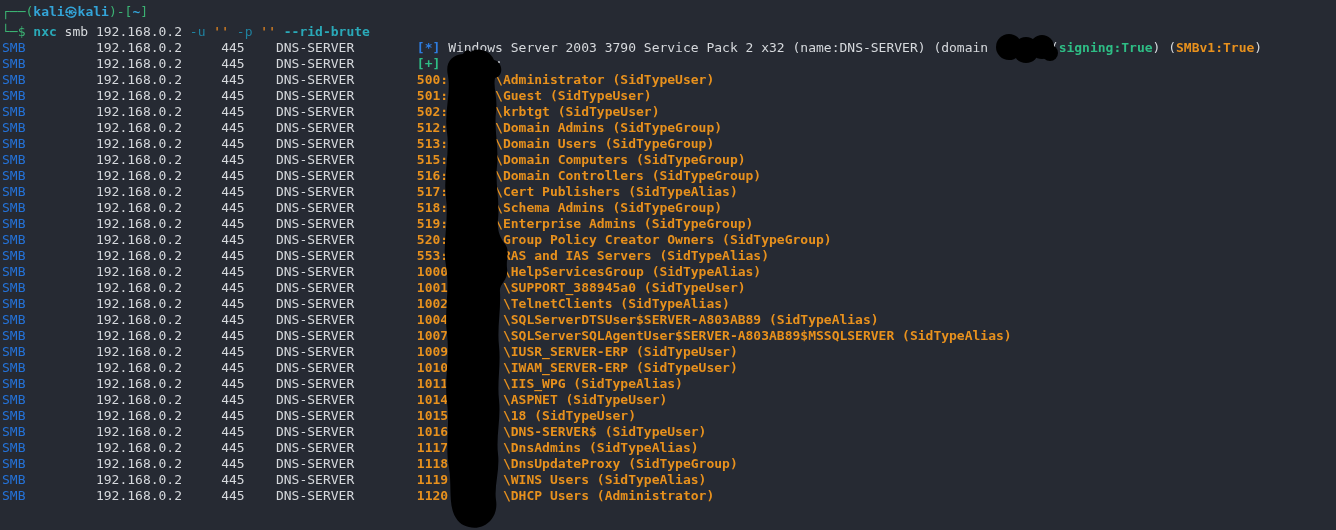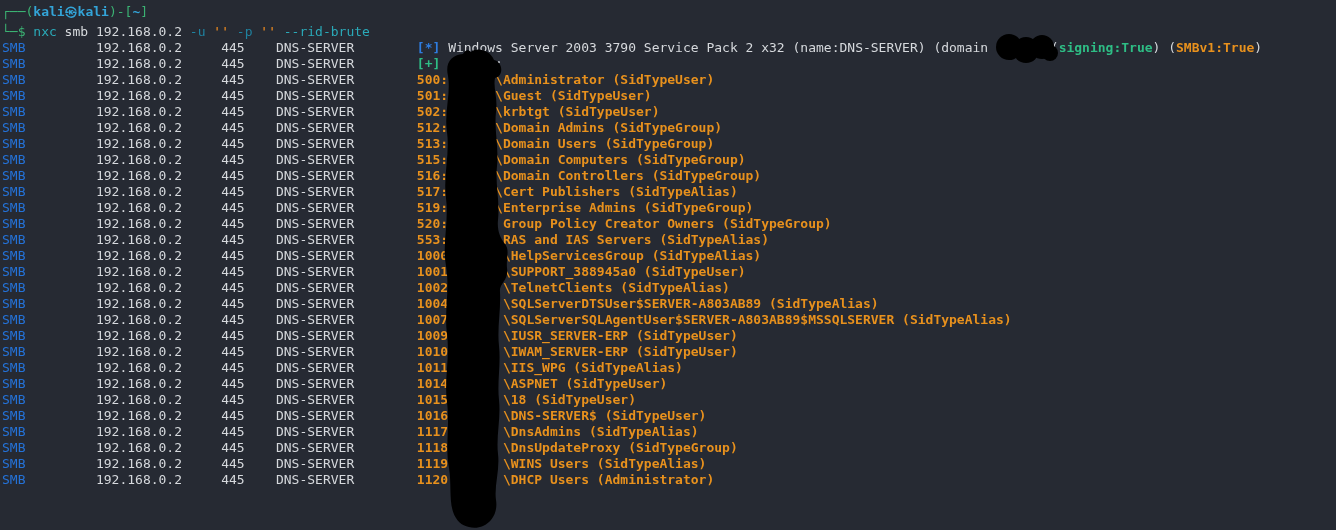--- a/index.html
+++ b/index.html
@@ -21,21 +21,21 @@
   .line{height:16px;white-space:pre;font-variant-ligatures:none;}
   .line.prompt-1{margin-bottom:4px;}
   .c-plain{color:var(--fg);margin-top:48px;}
   .c-proto{color:var(--proto);font-weight:normal;}
   .c-info{color:var(--info);font-weight:bold;}
   .c-success{color:var(--green);font-weight:bold;}
   .c-green-b{color:var(--green);font-weight:bold;text-align:center;}
   .c-orange-b{color:var(--orange);font-weight:bold;}
   .c-frame{color:var(--frame);}
   .c-user{color:var(--user);font-weight:bold;font-family:"DejaVu Sans Mono","DejaVu Sans",monospace;}
-  .c-cmd{color:var(--cmd);}
+  .c-cmd{color:var(--cmd);font-weight:bold;}
   .c-opt{color:var(--opt);}
   .c-str{color:var(--str);font-weight:bold;}
   .overlay{position:absolute;left:0;top:0;width:1336px;height:530px;pointer-events:none;}
 </style>
 </head>
 <body>
 
 <div class="terminal">
   <div class="line prompt-1" id="prompt1"><span class="c-frame">┌──(</span><span class="c-user">kali㉿kali</span><span class="c-frame">)-[</span><span class="c-user">~</span><span class="c-frame">]</span></div>
   <div class="line" id="prompt2"><span class="c-frame">└─$</span><span class="c-plain"> </span><span class="c-cmd">nxc</span><span class="c-plain"> smb 192.168.0.2 </span><span class="c-opt">-u</span><span class="c-plain"> </span><span class="c-str">''</span><span class="c-plain"> </span><span class="c-opt">-p</span><span class="c-plain"> </span><span class="c-str">''</span><span class="c-plain"> </span><span class="c-cmd">--rid-brute</span></div>
@@ -43,20 +43,21 @@
       <div class="line"><span class="c-proto">SMB         </span><span class="c-plain">192.168.0.2     445    DNS-SERVER        </span><span class="c-info">[*]</span><span class="c-plain"> Windows Server 2003 3790 Service Pack 2 x32 (name:DNS-SERVER) (domain</span><span class="c-plain">        </span><span class="c-plain">(</span><span class="c-green-b">signing:True</span><span class="c-plain">) (</span><span class="c-orange-b">SMBv1:True</span><span class="c-plain">)</span></div>
       <div class="line"><span class="c-proto">SMB         </span><span class="c-plain">192.168.0.2     445    DNS-SERVER        </span><span class="c-success">[+]</span><span class="c-plain">       :</span></div>
       <div class="line"><span class="c-proto">SMB         </span><span class="c-plain">192.168.0.2     445    DNS-SERVER        </span><span class="c-orange-b">500:      \Administrator (SidTypeUser)</span></div>
       <div class="line"><span class="c-proto">SMB         </span><span class="c-plain">192.168.0.2     445    DNS-SERVER        </span><span class="c-orange-b">501:      \Guest (SidTypeUser)</span></div>
       <div class="line"><span class="c-proto">SMB         </span><span class="c-plain">192.168.0.2     445    DNS-SERVER        </span><span class="c-orange-b">502:      \krbtgt (SidTypeUser)</span></div>
       <div class="line"><span class="c-proto">SMB         </span><span class="c-plain">192.168.0.2     445    DNS-SERVER        </span><span class="c-orange-b">512:      \Domain Admins (SidTypeGroup)</span></div>
       <div class="line"><span class="c-proto">SMB         </span><span class="c-plain">192.168.0.2     445    DNS-SERVER        </span><span class="c-orange-b">513:      \Domain Users (SidTypeGroup)</span></div>
       <div class="line"><span class="c-proto">SMB         </span><span class="c-plain">192.168.0.2     445    DNS-SERVER        </span><span class="c-orange-b">515:      \Domain Computers (SidTypeGroup)</span></div>
       <div class="line"><span class="c-proto">SMB         </span><span class="c-plain">192.168.0.2     445    DNS-SERVER        </span><span class="c-orange-b">516:      \Domain Controllers (SidTypeGroup)</span></div>
       <div class="line"><span class="c-proto">SMB         </span><span class="c-plain">192.168.0.2     445    DNS-SERVER        </span><span class="c-orange-b">517:      \Cert Publishers (SidTypeAlias)</span></div>
+      <div class="line"><span class="c-proto">SMB         </span><span class="c-plain">192.168.0.2     445    DNS-SERVER        </span><span class="c-orange-b">518:      \Schema Admins (SidTypeGroup)</span></div>
       <div class="line"><span class="c-proto">SMB         </span><span class="c-plain">192.168.0.2     445    DNS-SERVER        </span><span class="c-orange-b">519:      \Enterprise Admins (SidTypeGroup)</span></div>
       <div class="line"><span class="c-proto">SMB         </span><span class="c-plain">192.168.0.2     445    DNS-SERVER        </span><span class="c-orange-b">520:       Group Policy Creator Owners (SidTypeGroup)</span></div>
       <div class="line"><span class="c-proto">SMB         </span><span class="c-plain">192.168.0.2     445    DNS-SERVER        </span><span class="c-orange-b">553:       RAS and IAS Servers (SidTypeAlias)</span></div>
       <div class="line"><span class="c-proto">SMB         </span><span class="c-plain">192.168.0.2     445    DNS-SERVER        </span><span class="c-orange-b">1000:      \HelpServicesGroup (SidTypeAlias)</span></div>
       <div class="line"><span class="c-proto">SMB         </span><span class="c-plain">192.168.0.2     445    DNS-SERVER        </span><span class="c-orange-b">1001:      \SUPPORT_388945a0 (SidTypeUser)</span></div>
       <div class="line"><span class="c-proto">SMB         </span><span class="c-plain">192.168.0.2     445    DNS-SERVER        </span><span class="c-orange-b">1002:      \TelnetClients (SidTypeAlias)</span></div>
       <div class="line"><span class="c-proto">SMB         </span><span class="c-plain">192.168.0.2     445    DNS-SERVER        </span><span class="c-orange-b">1004:      \SQLServerDTSUser$SERVER-A803AB89 (SidTypeAlias)</span></div>
       <div class="line"><span class="c-proto">SMB         </span><span class="c-plain">192.168.0.2     445    DNS-SERVER        </span><span class="c-orange-b">1007:      \SQLServerSQLAgentUser$SERVER-A803AB89$MSSQLSERVER (SidTypeAlias)</span></div>
       <div class="line"><span class="c-proto">SMB         </span><span class="c-plain">192.168.0.2     445    DNS-SERVER        </span><span class="c-orange-b">1009:      \IUSR_SERVER-ERP (SidTypeUser)</span></div>
       <div class="line"><span class="c-proto">SMB         </span><span class="c-plain">192.168.0.2     445    DNS-SERVER        </span><span class="c-orange-b">1010:      \IWAM_SERVER-ERP (SidTypeUser)</span></div>

